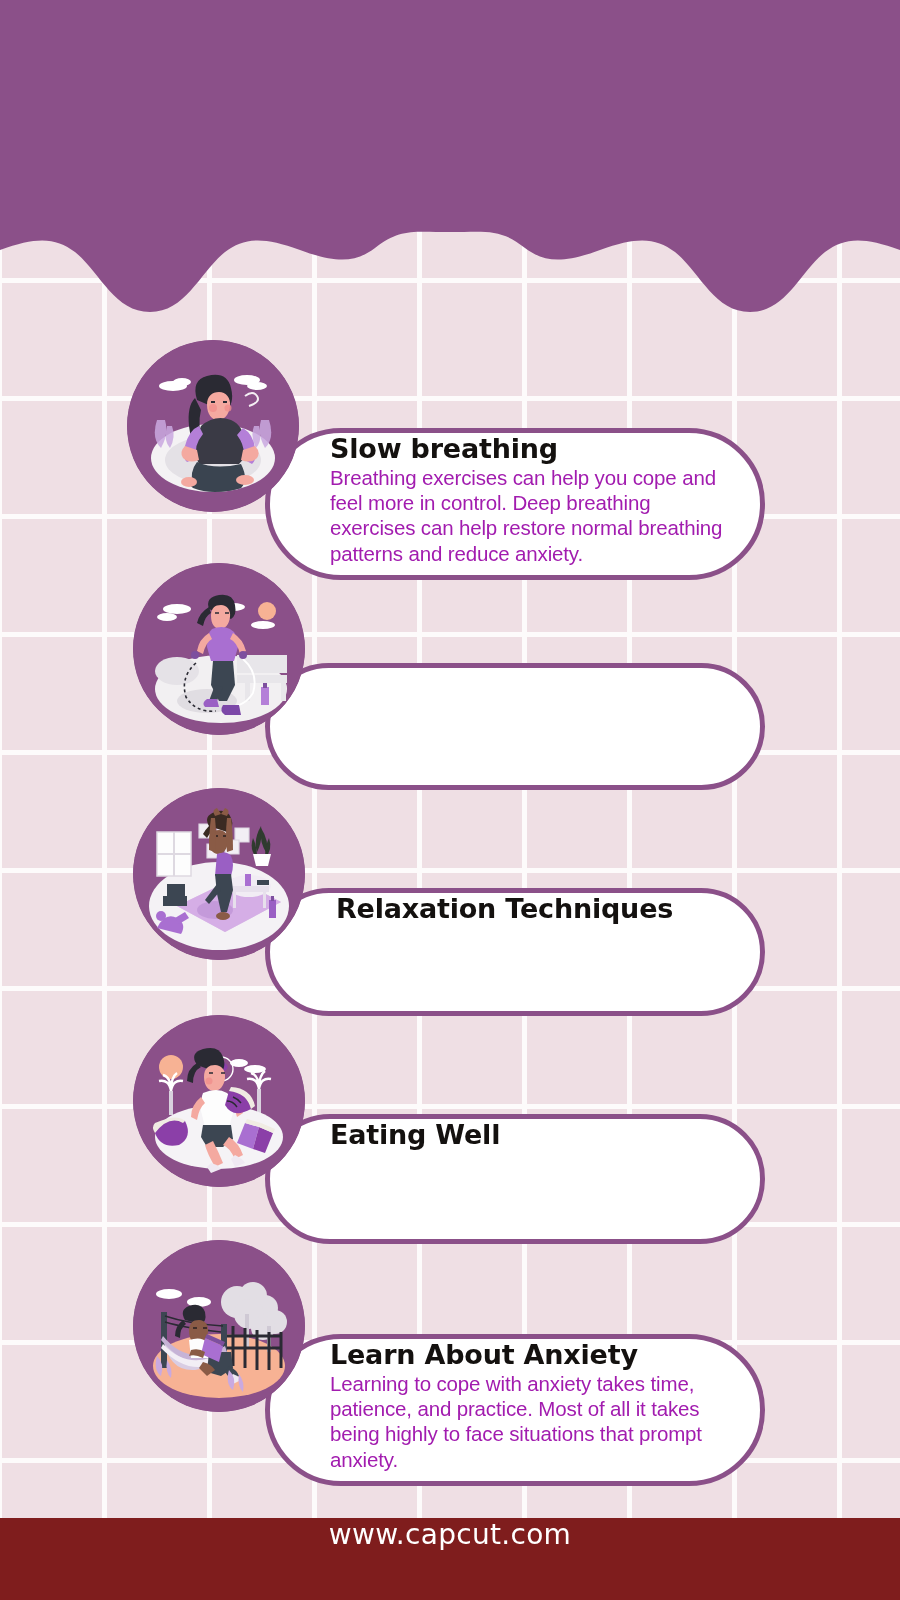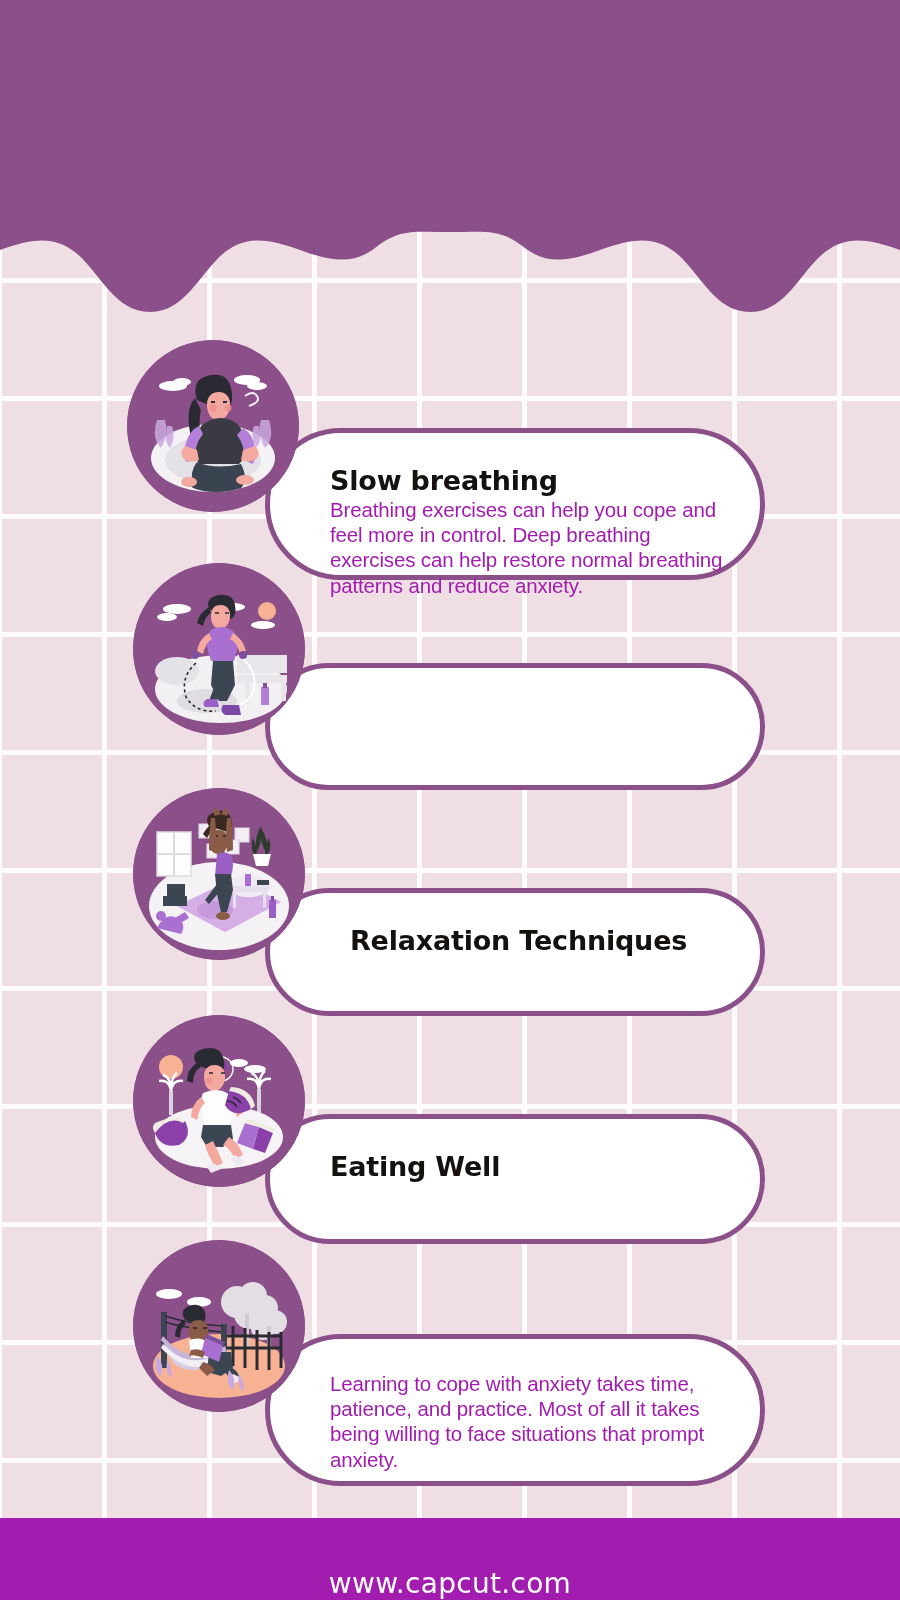--- a/index.html
+++ b/index.html
@@ -57,43 +57,43 @@
     z-index:5;
   }
   .avatar svg{ display:block; width:172px; height:172px; }
 
   .card{
     position:absolute;
     background:#ffffff;
     border:5px solid #8b5089;
     border-radius:80px;
     z-index:4;
-    padding:32px 34px 20px 60px;
+    padding:0 34px 20px 60px;
   }
   .card-title{
     font-family:"DejaVu Sans", sans-serif;
     font-weight:700;
     font-size:27px;
     color:#14110f;
     letter-spacing:-0.2px;
     margin-bottom:1px;
   }
   .card-body{
     font-family:"Liberation Sans", sans-serif;
     font-size:20.5px;
     line-height:1.23;
     color:#a21caf;
     letter-spacing:-0.15px;
   }
 
   
   #footer{
     position:absolute; left:0; bottom:0; width:900px; height:82px;
-    background:#a21caf; z-index:6;
-    display:flex; align-items:flex-end; justify-content:center;
+    background:#7f1d1d; z-index:6;
+    display:flex; align-items:flex-start; justify-content:center;
   }
   #footer-text{
     color:#ffffff; font-size:28px; font-weight:400;
     font-family:"DejaVu Sans", sans-serif;
     letter-spacing:0.3px;
   }
 </style>
 </head>
 <body>
 
@@ -252,21 +252,21 @@
         <path d="M84 96l-12 16 4 4 12-14z" fill="#3c4652"></path>
         <ellipse cx="90" cy="128" rx="7" ry="4" fill="#8a5b46"></ellipse>
         <g fill="#a96fd1">
           <path d="M24 140q8-16 20-10 10 6 4 16z"></path>
           <path d="M42 130l10-6 4 6-10 6z"></path>
           <circle cx="28" cy="128" r="5"></circle>
         </g>
       </svg>
     </div>
     <div class="card" style="left:265px; top:888px; width:500px; height:128px;">
-      <div class="card-title" style="margin-bottom:6px; margin-left:20px;">Relaxation Techniques</div>
+      <div class="card-title" style="margin-bottom:6px; margin-left:6px;">Relaxation Techniques</div>
     </div>
   </div>
 
   <div class="row">
     <div class="avatar" style="left:133px; top:1015px;">
       <svg viewBox="0 0 172 172">
         <circle cx="86" cy="86" r="86" fill="#8b5089"></circle>
         <circle cx="38" cy="52" r="12" fill="#f7b294"></circle>
         <g fill="#ffffff">
           <ellipse cx="106" cy="48" rx="9" ry="4"></ellipse>
@@ -363,21 +363,22 @@
           <path d="M24 116q-4 14 4 20 4-12-4-20z"></path>
             <path d="M34 120q-2 12 4 18 2-10-4-18z"></path>
         </g>
         <g fill="#c9a9e0">
           <path d="M96 130q-4 14 4 20 4-12-4-20z"></path>
             <path d="M106 134q-2 12 4 18 2-10-4-18z"></path>
         </g>
       </svg>
     </div>
     <div class="card" style="left:265px; top:1334px; width:500px; height:152px;">
-      <div class="card-body">Learning to cope with anxiety takes time, patience, and practice. Most of all it takes being willing to face situations that prompt anxiety.</div>
+      <div class="card-title">Learn About Anxiety</div>
+      <div class="card-body">Learning to cope with anxiety takes time, patience, and practice. Most of all it takes being highly to face situations that prompt anxiety.</div>
     </div>
   </div>
 
 </div>
 
 <div id="footer">
   <span id="footer-text">www.capcut.com</span>
 </div>
 
 </body></html>

